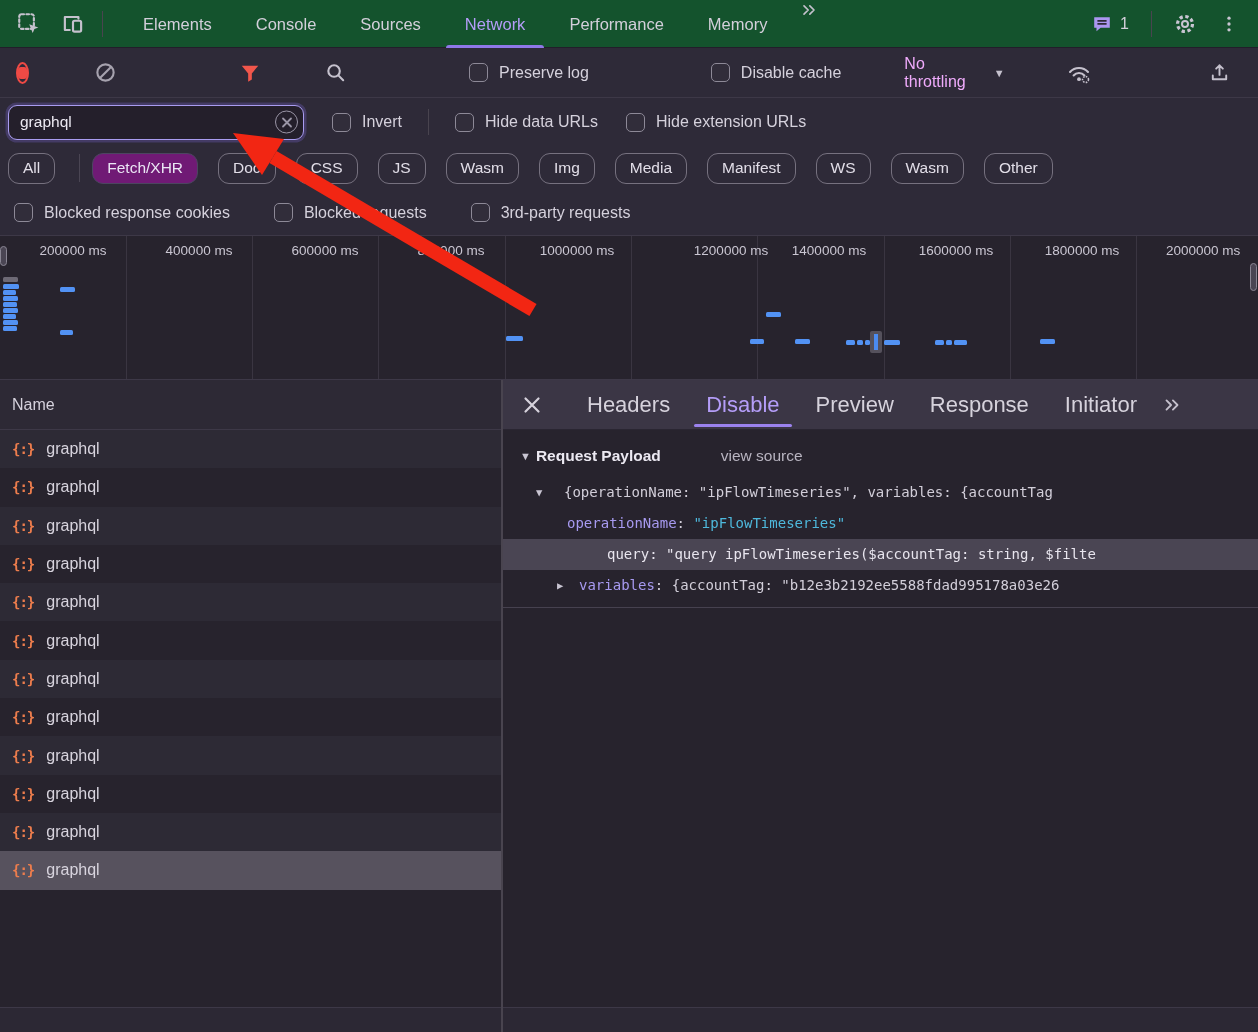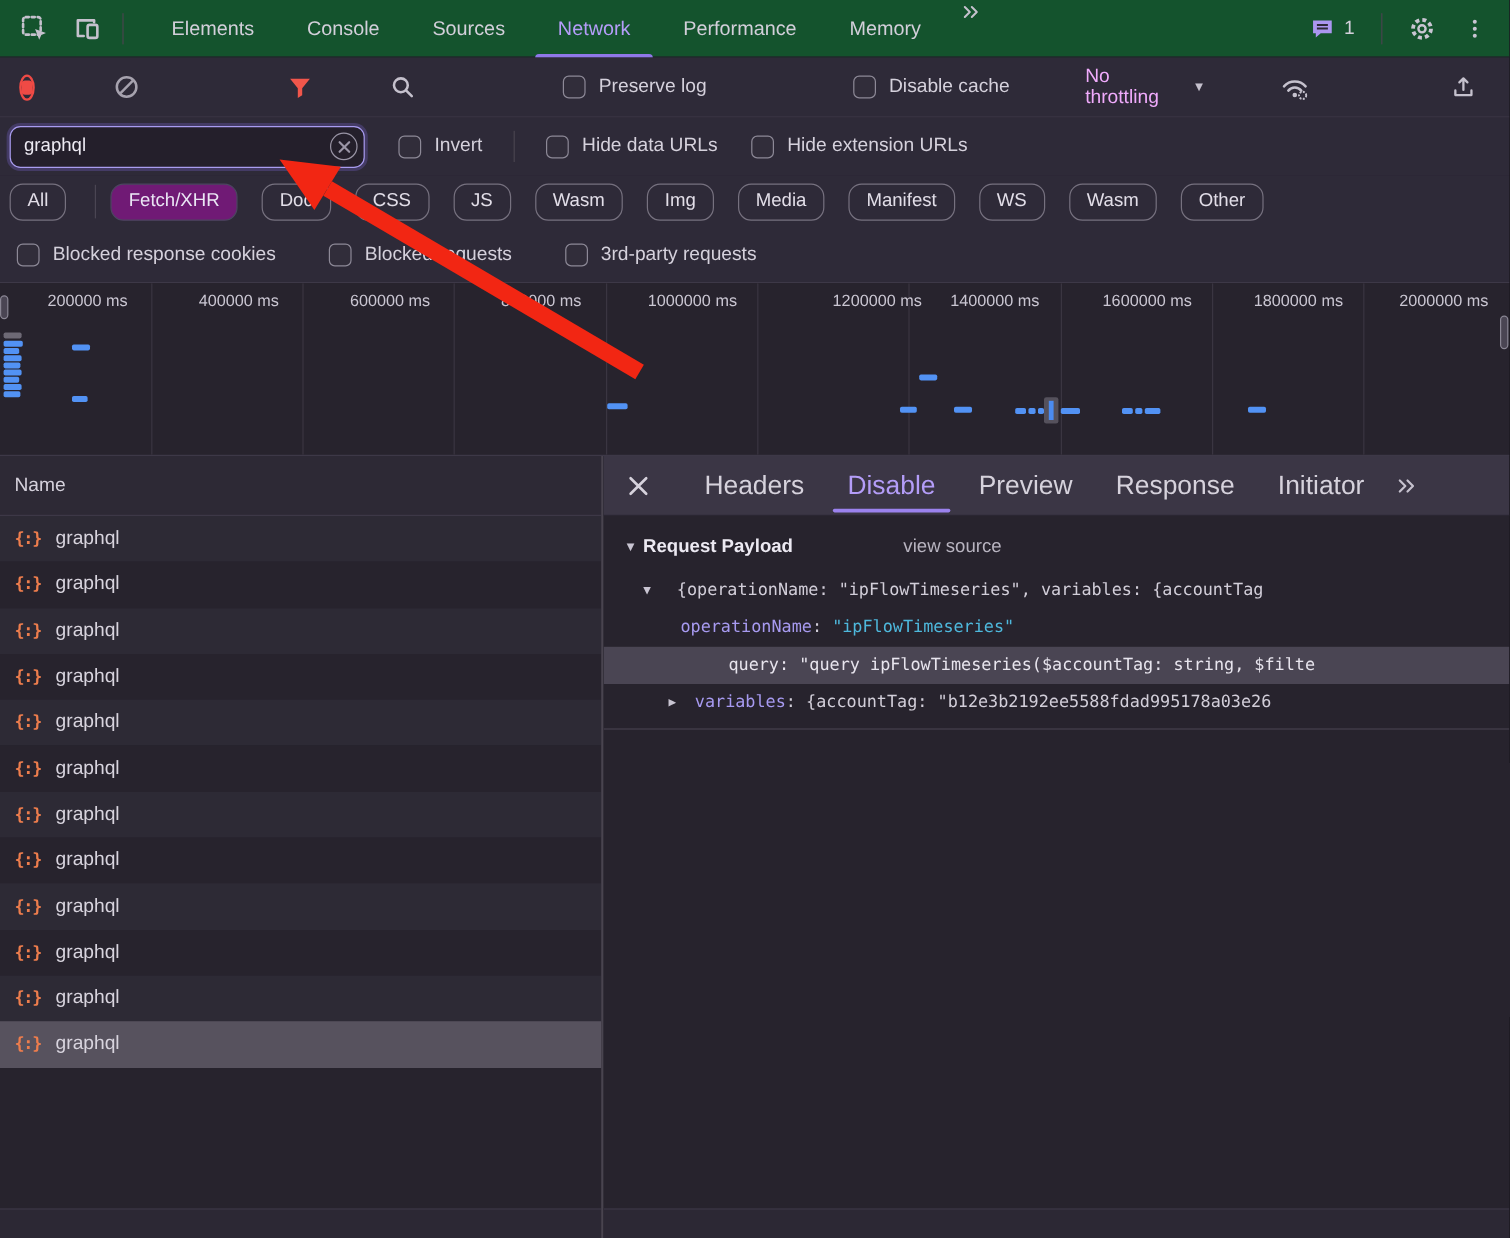--- a/index.html
+++ b/index.html
@@ -93,21 +93,21 @@
   .detail-tabs{height:50px;background:#3b3645;border-bottom:1px solid #2a2632;display:flex;align-items:center;padding-left:18px;}
   .close-x{width:22px;height:22px;margin-right:26px;cursor:pointer;display:flex;align-items:center;justify-content:center;}
   .dtab{position:relative;height:50px;line-height:50px;padding:0 18px;font-size:22px;color:#d6d2dc;cursor:pointer;white-space:nowrap;}
   .dtab.active{color:#b49df8;}
   .dtab.active::after{content:"";position:absolute;left:6px;right:6px;bottom:3px;height:3px;background:#9b82ee;border-radius:2px;}
   .dtab-more{margin-left:6px;cursor:pointer;}
 
   .payload-head{display:flex;align-items:center;margin:17px 0 0 17px;}
   .tri{font-size:11px;color:#c9c5d2;margin-right:5px;}
   .payload-title{font-size:15.5px;font-weight:bold;color:#ece9f2;}
-  .view-source{font-size:15.5px;color:#b8b4c0;margin-left:92px;cursor:pointer;}
+  .view-source{font-size:15.5px;color:#b8b4c0;margin-left:60px;cursor:pointer;}
 
   .codeblock{margin-top:12px;font-family:"DejaVu Sans Mono",monospace;font-size:14px;}
   .cline{position:relative;height:31px;line-height:31px;white-space:pre;overflow:hidden;color:#d2ced9;}
   .cline .tri-abs{position:absolute;top:0;font-size:10.5px;color:#c9c5d2;}
   .cline .txt{position:absolute;top:0;left:61px;}
   .cline.l2 .txt,.cline.l3 .txt{left:64px;}
   .cline.l4 .txt{left:76px;}
   .cline.hl{background:#4a4553;color:#e8e5ee;}
   .k{color:#a79af0;}
   .cline.hl .k{color:#e8e5ee;margin-left:40px;}

